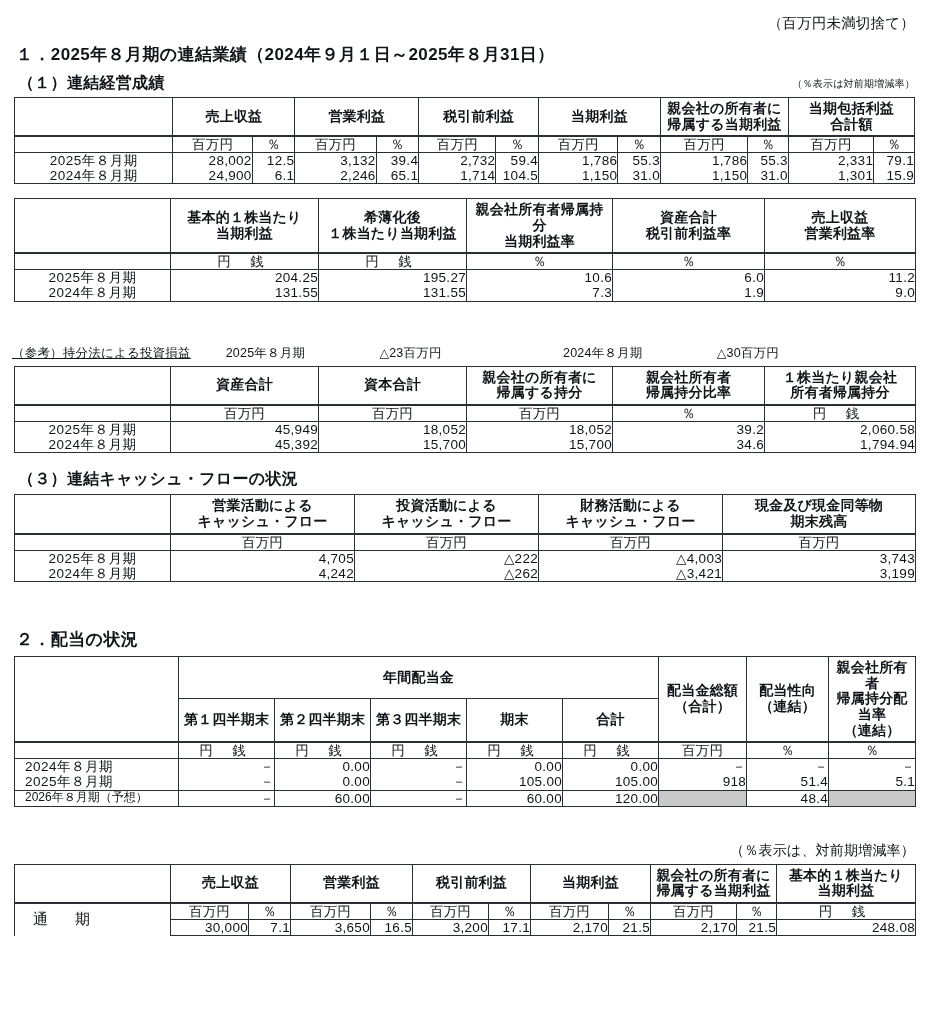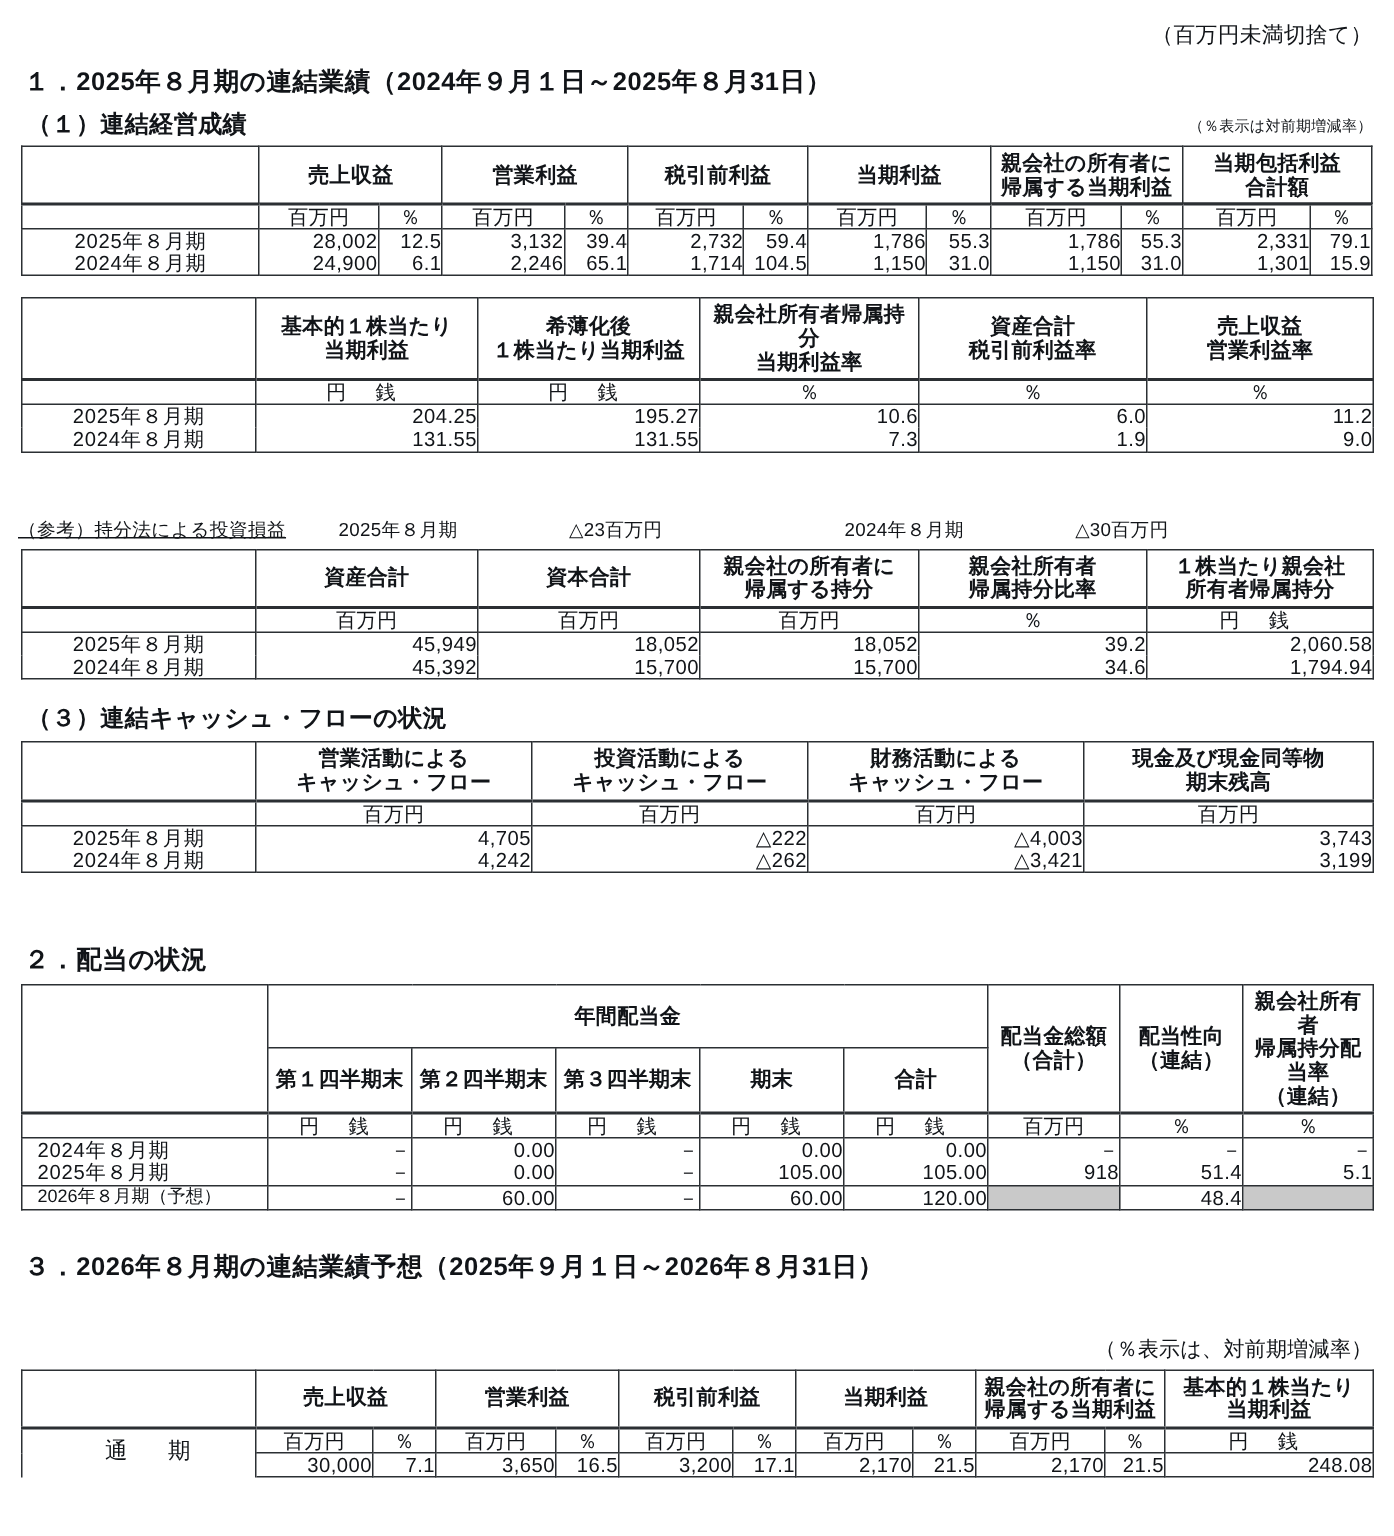--- a/index.html
+++ b/index.html
@@ -465,21 +465,20 @@
       <td class="num">－</td>
       <td class="num">60.00</td>
       <td class="num">120.00</td>
       <td class="num shade"></td>
       <td class="num">48.4</td>
       <td class="num shade"></td>
     </tr>
   </tbody>
     </table>
 
-  <div class="sec-title" style="margin-top:26px;">３．2026年８月期の連結業績予想（2025年９月１日～2026年８月31日）</div>
 
   <div class="note-right" style="margin-top:35px;font-size:14px;">（％表示は、対前期増減率）</div>
 
   <table class="ft" id="t-fc" style="width:901px;margin-top:4px;">
     <colgroup>
       <col style="width:156px">
         <col style="width:78px">
         <col style="width:42px">
       <col style="width:80px">
         <col style="width:42px">
@@ -501,21 +500,21 @@
       <th colspan="2" class="small">
         <div>親会社の所有者に</div>
         <div>帰属する当期利益</div>
       </th>
       <th class="small">
         <div>基本的１株当たり</div>
         <div>当期利益</div>
       </th>
     </tr>
     <tr>
-      <td class="blank thick-top nb-bottom" rowspan="2" style="text-align:center;vertical-align:middle;font-size:15px;letter-spacing:6px;padding-left:18px;font-family:Liberation Serif, serif;">通　期</td>
+      <td class="blank thick-top nb-bottom" rowspan="2" style="vertical-align:middle;font-size:15px;letter-spacing:6px;padding-left:18px;font-family:Liberation Serif, serif;">通　期</td>
       <td class="unit thick-top">百万円</td>
       <td class="unit thick-top">％</td>
       <td class="unit thick-top">百万円</td>
       <td class="unit thick-top">％</td>
       <td class="unit thick-top">百万円</td>
       <td class="unit thick-top">％</td>
       <td class="unit thick-top">百万円</td>
       <td class="unit thick-top">％</td>
       <td class="unit thick-top">百万円</td>
       <td class="unit thick-top">％</td>

